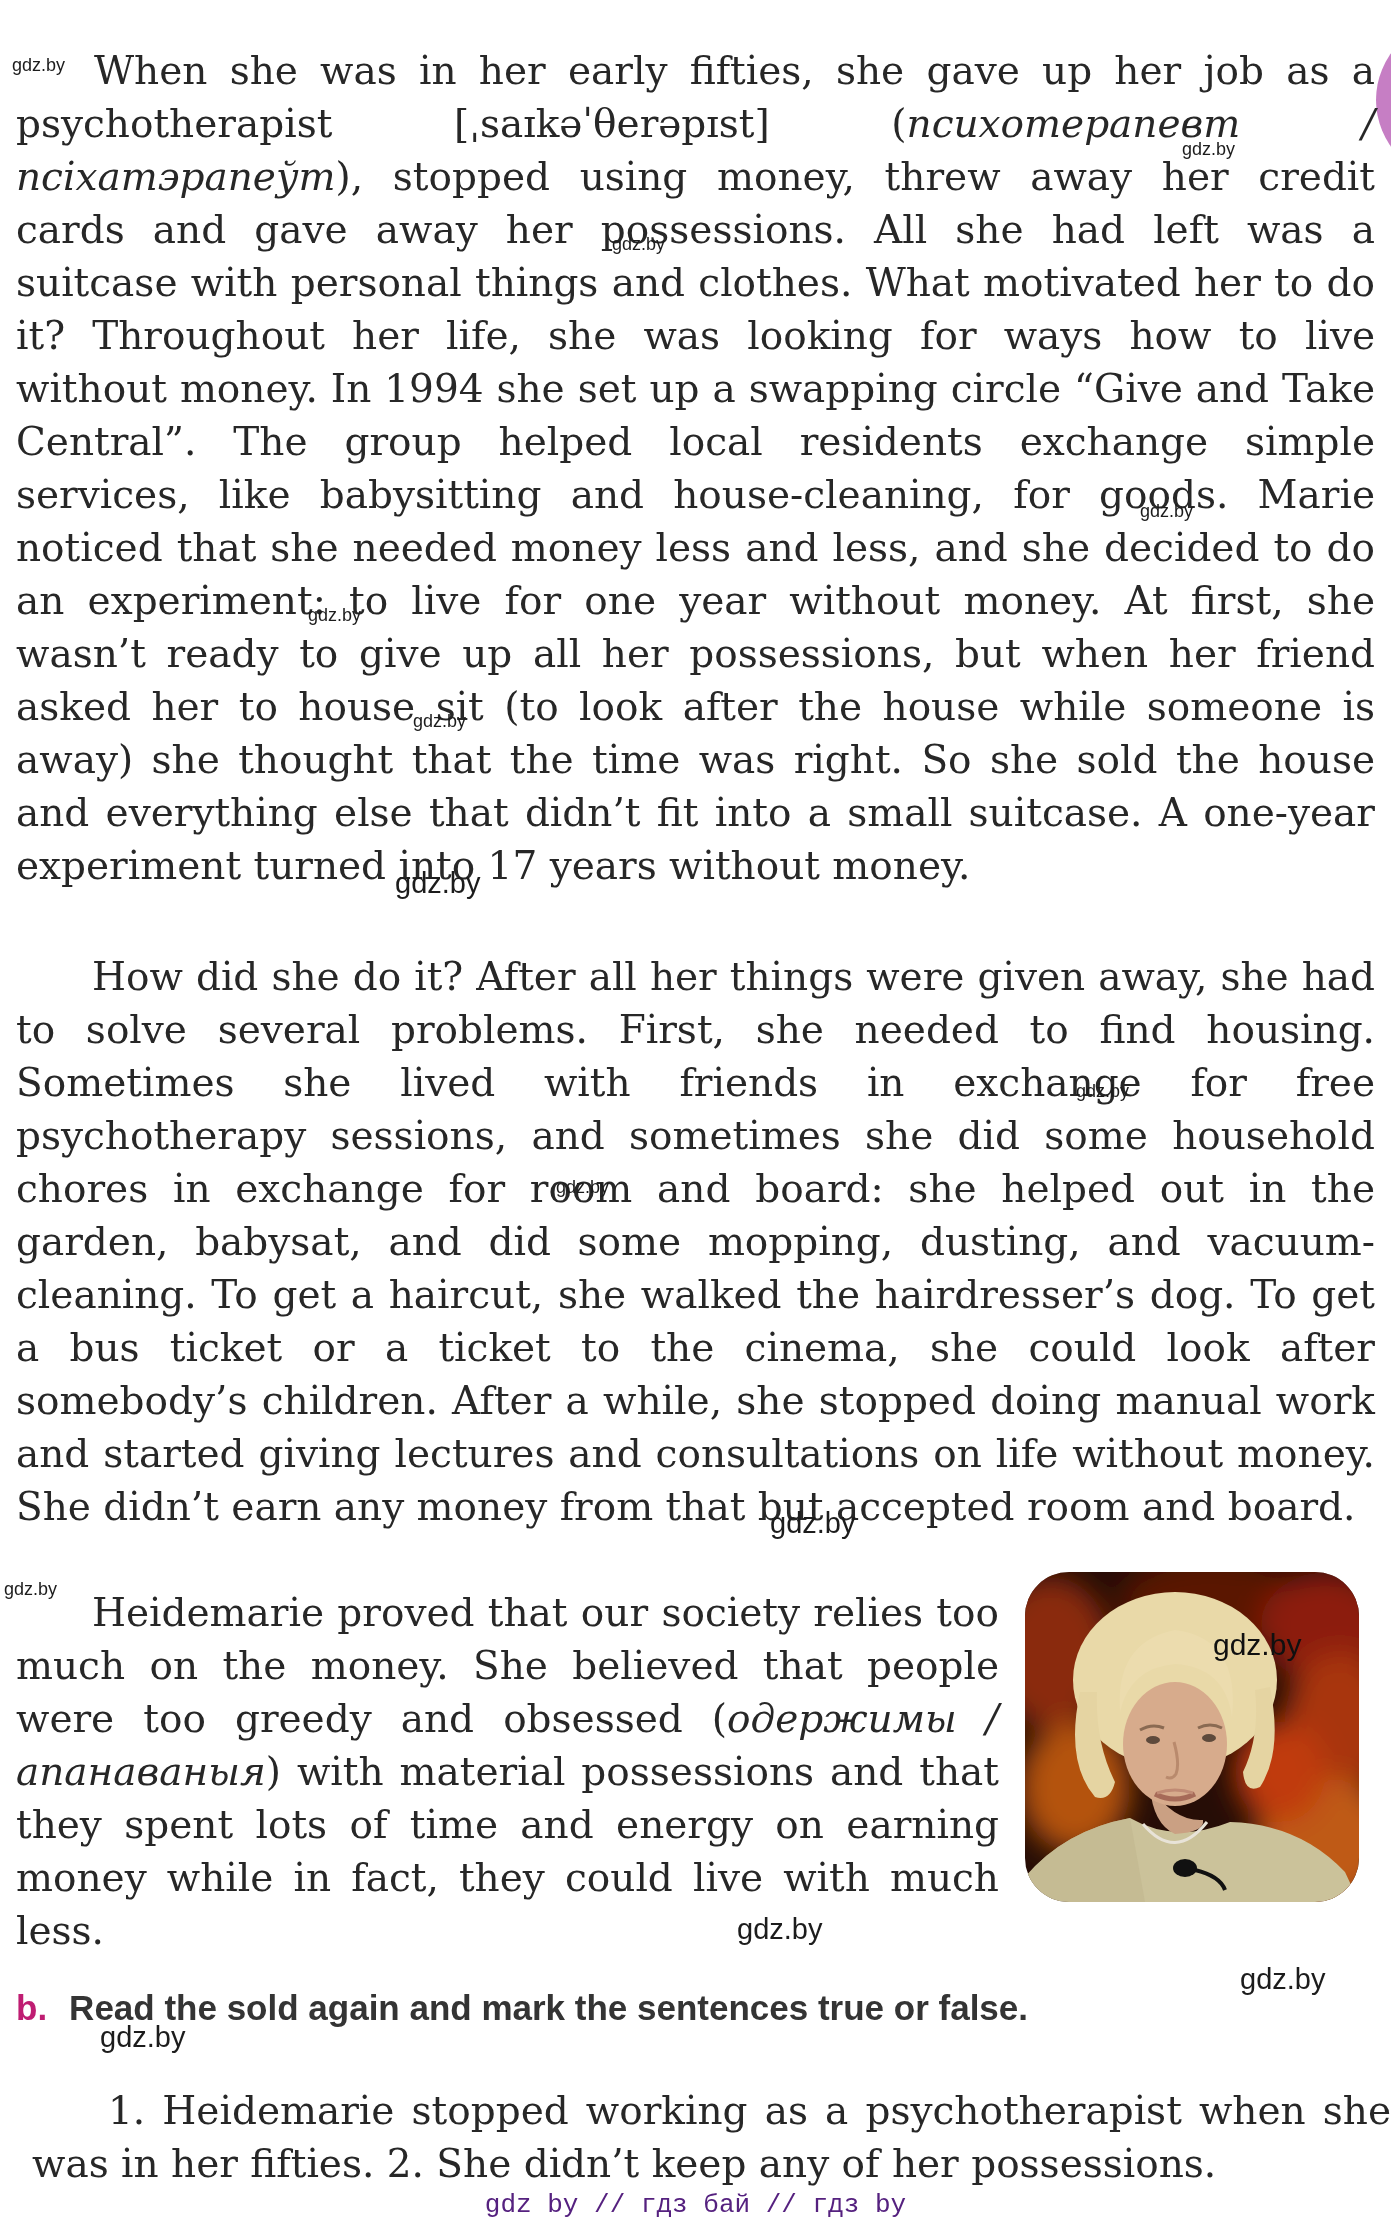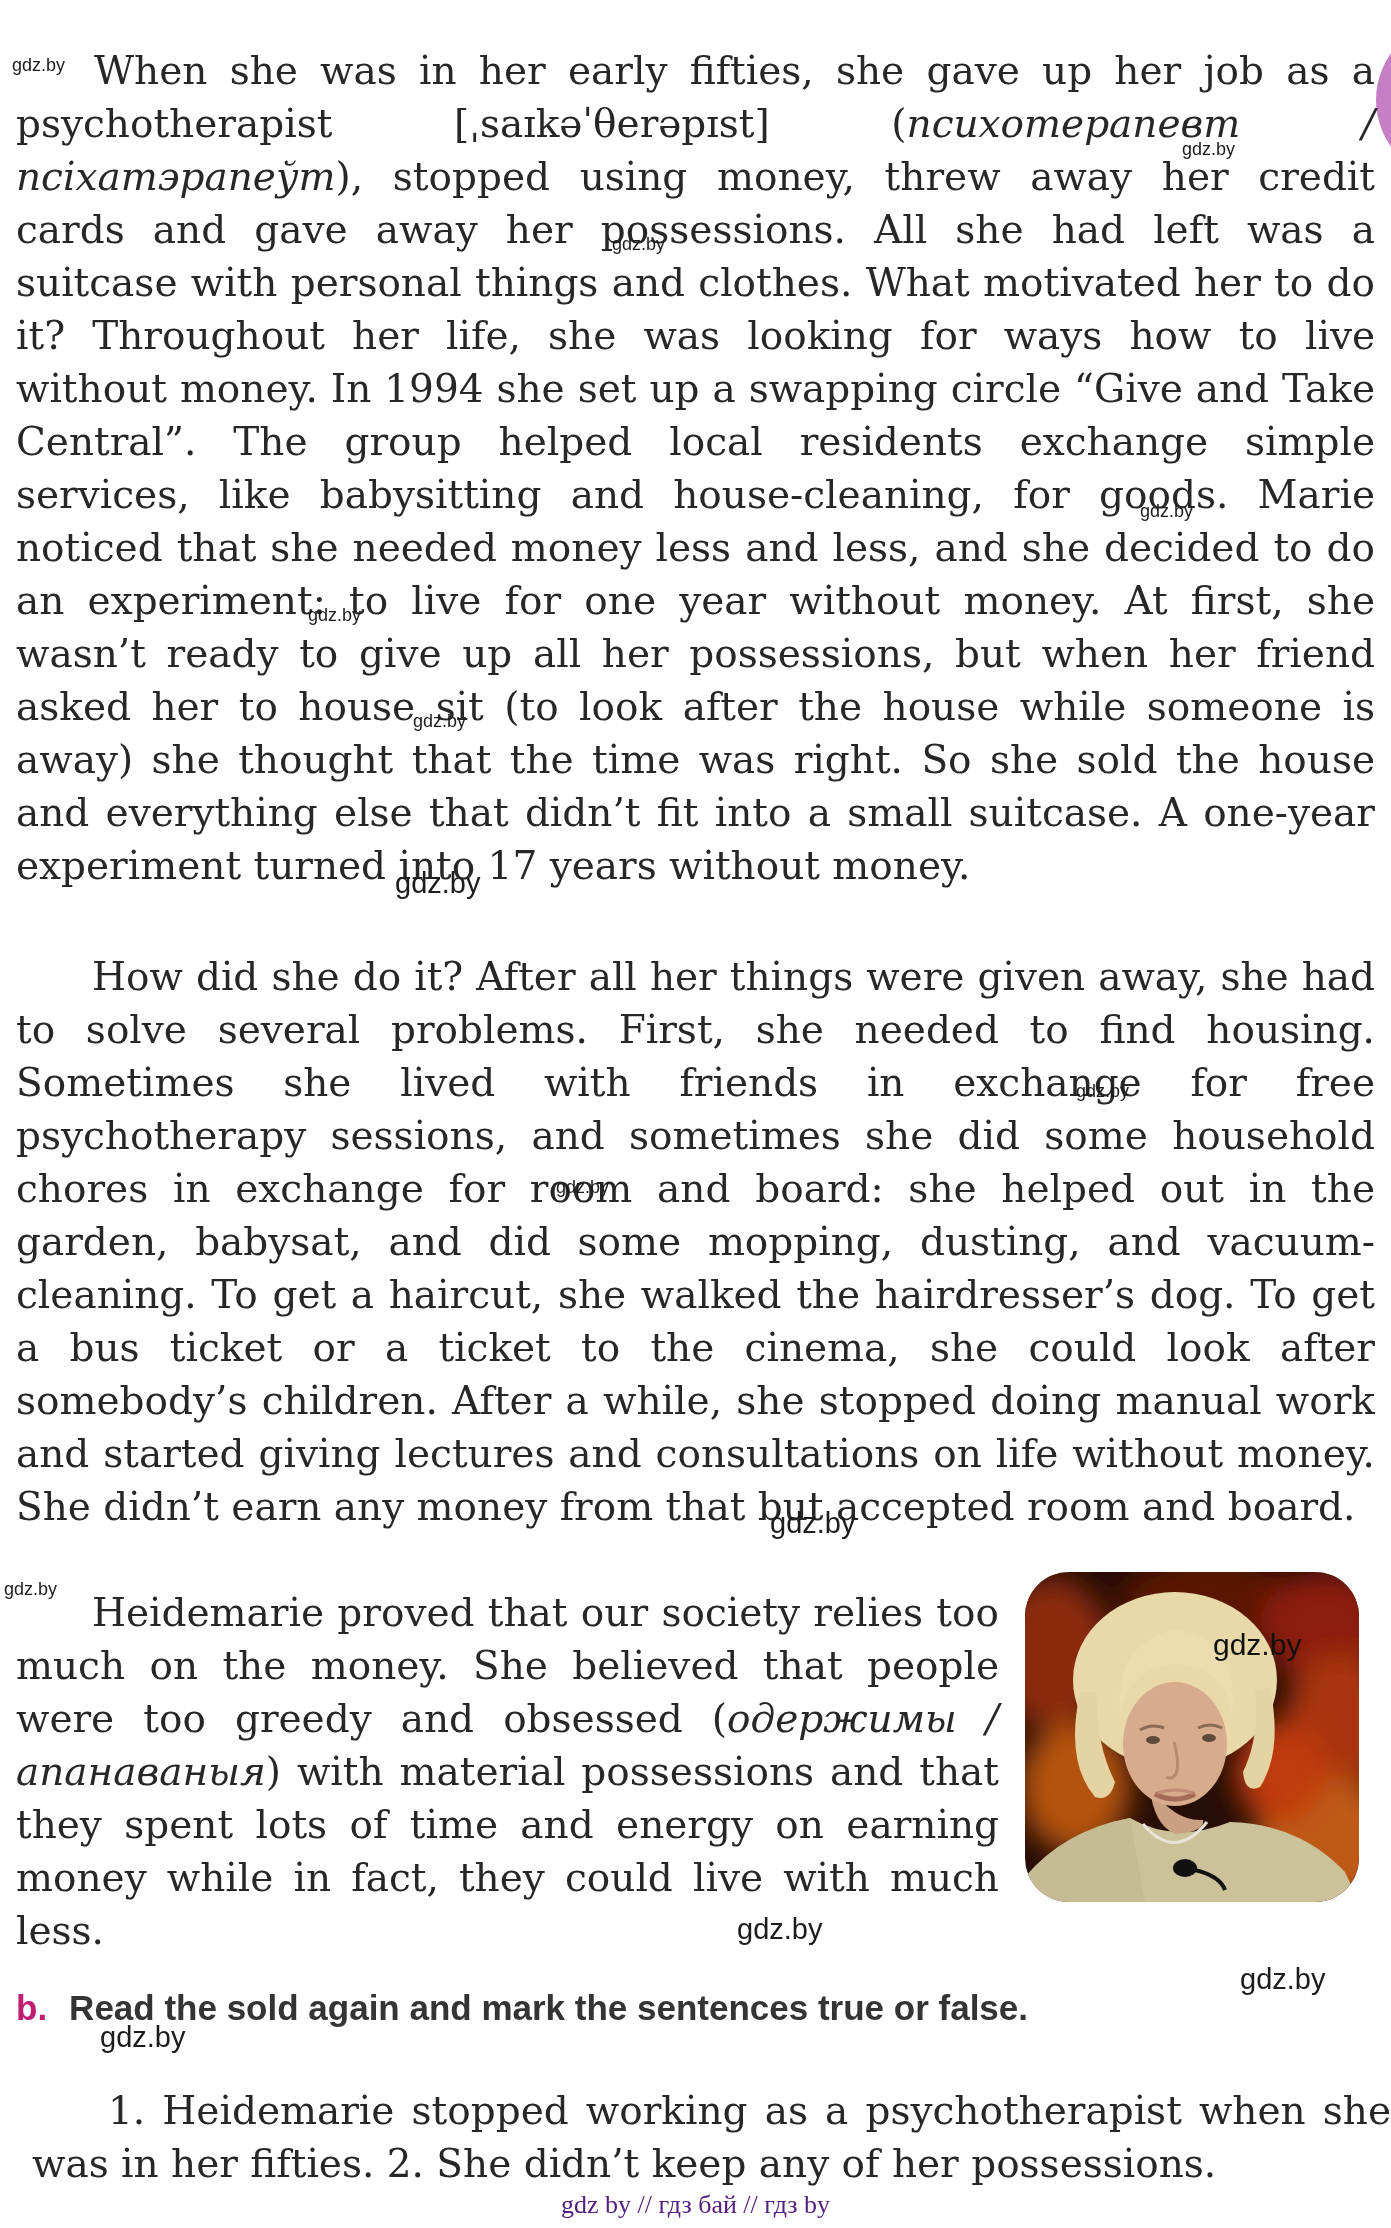--- a/index.html
+++ b/index.html
@@ -83,21 +83,21 @@
     line-height: 53px;
     text-align: justify;
     text-indent: 76px;
     color: #272727;
   }
   .footer {
     position: absolute;
     top: 2190px; left: 0;
     width: 100%;
     text-align: center;
-    font-family: Liberation Serif, serif;
+    font-family: Liberation Mono, monospace;
     font-size: 26px;
     color: #55217f;
   }
   .wm {
     position: absolute;
     font-family: "Liberation Sans", sans-serif;
     color: #1c1c1c;
     white-space: nowrap;
     line-height: 1.05;
   }

